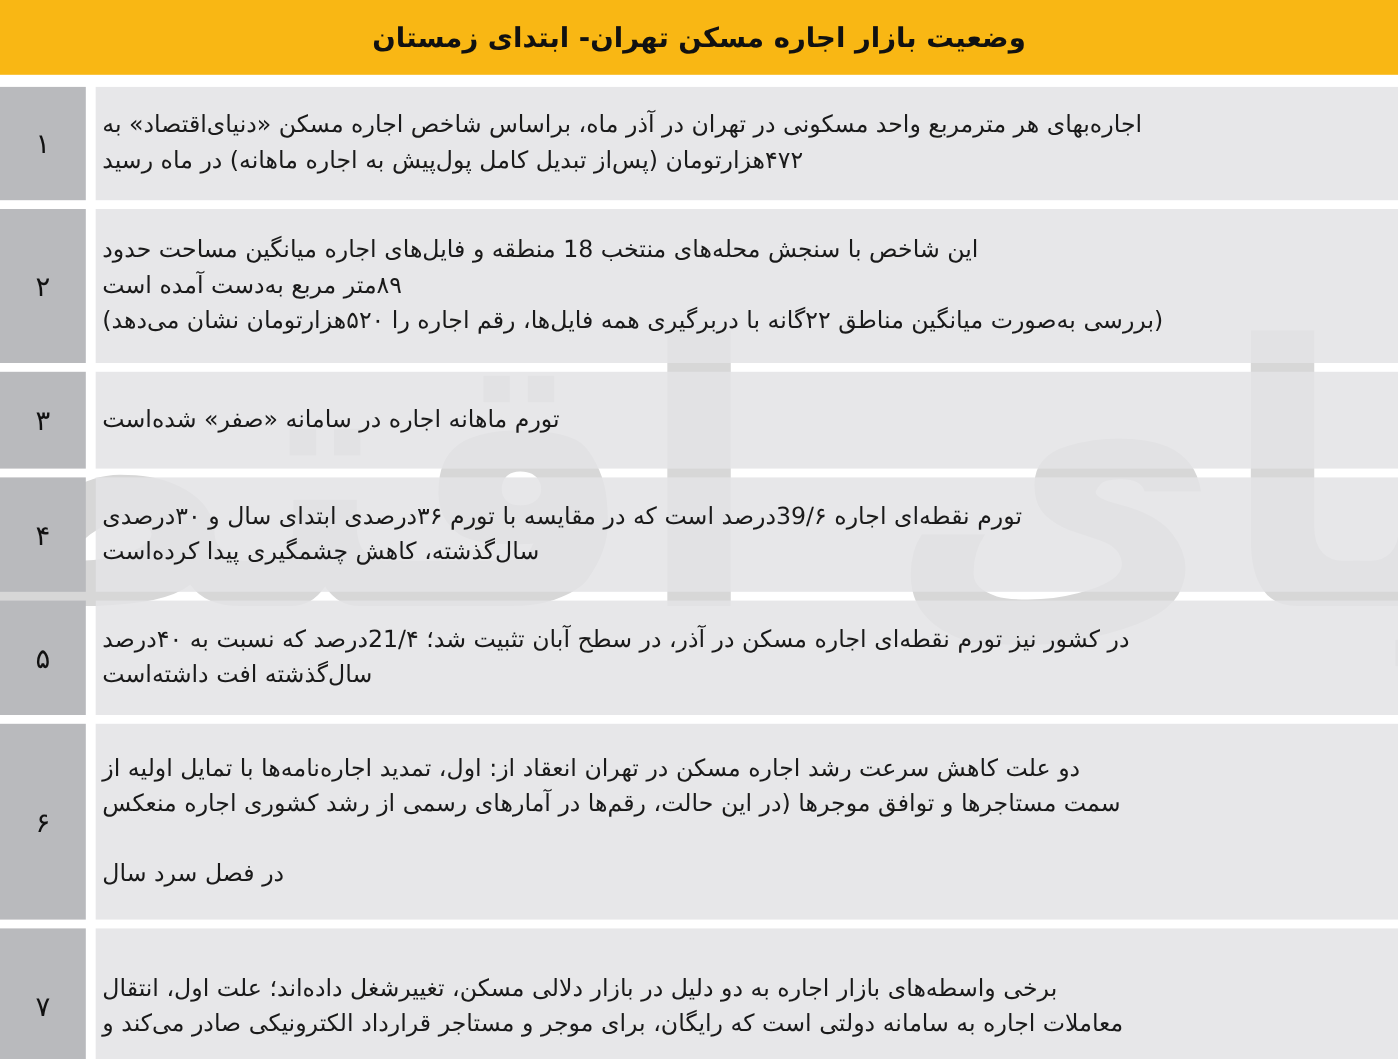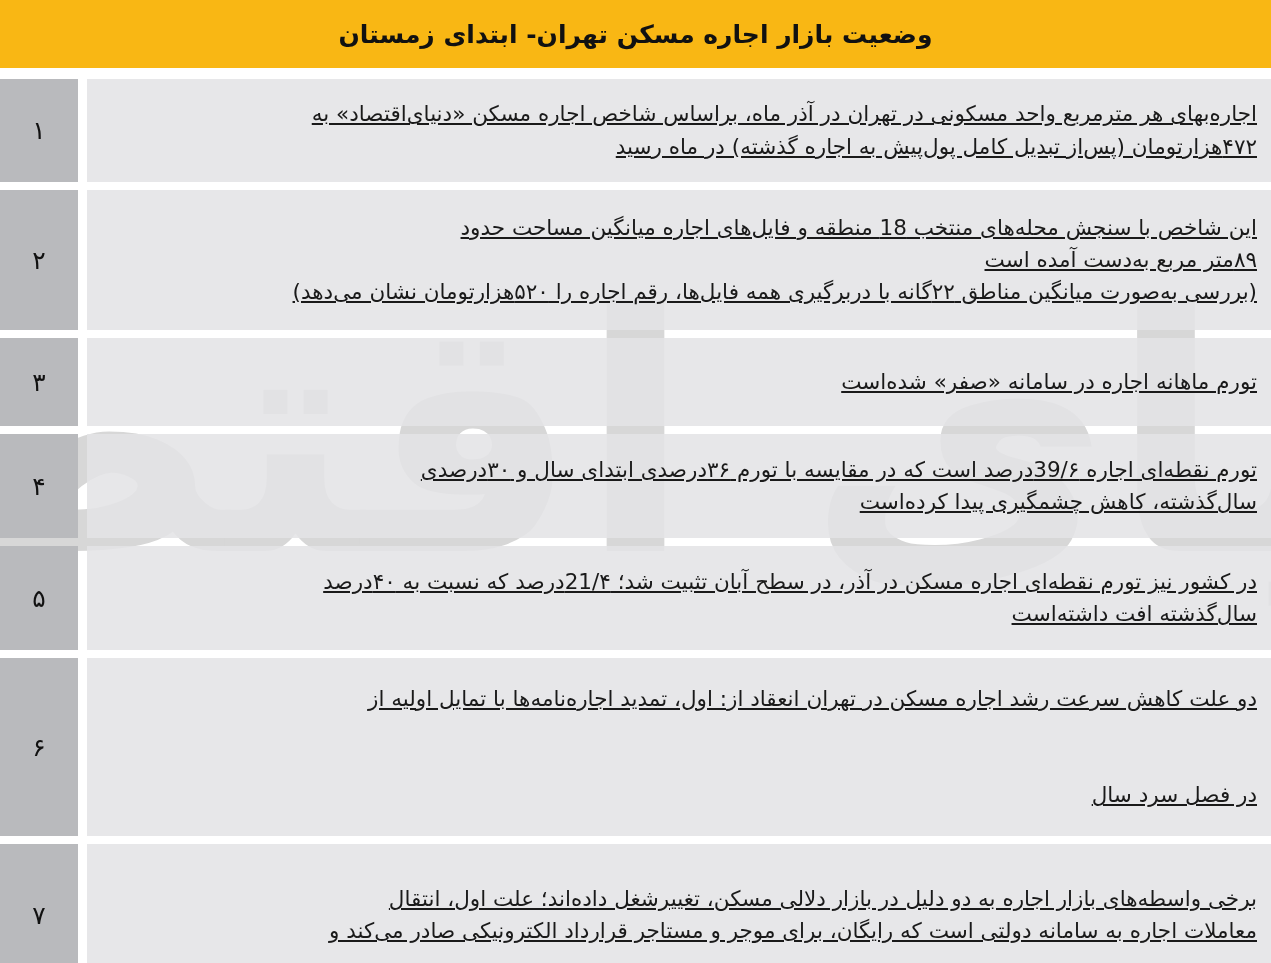--- a/index.html
+++ b/index.html
@@ -91,27 +91,26 @@
     flex: 1 1 auto;
     background: rgba(228, 228, 230, 0.88);
     display: flex;
     align-items: center;
     justify-content: center;
     box-sizing: border-box;
     padding: 6px 14px 6px 6px;
   }
   .row-text {
     direction: rtl;
-    text-align: right;
+    text-align: left;
     color: #1a1a1a;
     font-size: 21.5px;
     line-height: 1.50;
     font-weight: 400;
     width: 100%;
-    text-decoration: underline;
   }
 
   .row-index-cell {
     flex: 0 0 78px;
     margin-right: 9px;
     background: #b9babd;
     display: flex;
     align-items: center;
     justify-content: center;
     box-sizing: border-box;
@@ -144,21 +143,21 @@
   <div id="header-bar">
     <div id="header-title">وضعیت بازار اجاره مسکن تهران- ابتدای زمستان</div>
   </div>
 
   <div id="rows-wrap">
 
     <div class="table-row h-r1">
       <div class="row-text-cell">
         <div class="row-text">
           <span>اجاره‌بهای هر مترمربع واحد مسکونی در تهران در آذر ماه، براساس شاخص اجاره مسکن «دنیای‌اقتصاد» به</span><br>
-          <span>۴۷۲هزارتومان (پس‌از تبدیل کامل پول‌پیش به اجاره گذشته) در ماه رسید</span>
+          <span>۴۷۲هزارتومان (پس‌از تبدیل کامل پول‌پیش به اجاره ماهانه) در ماه رسید</span>
         </div>
       </div>
       <div class="row-index-cell">
         <span class="row-index">۱</span>
       </div>
     </div>
 
     <div class="table-row h-r2">
       <div class="row-text-cell">
         <div class="row-text">
@@ -204,21 +203,21 @@
       </div>
       <div class="row-index-cell">
         <span class="row-index">۵</span>
       </div>
     </div>
 
     <div class="table-row h-r6">
       <div class="row-text-cell">
         <div class="row-text">
           <span>دو علت کاهش سرعت رشد اجاره مسکن در تهران انعقاد از: اول، تمدید اجاره‌نامه‌ها با تمایل اولیه از</span><br>
-          <br>
+          <span>سمت مستاجرها و توافق موجرها (در این حالت، رقم‌ها در آمارهای رسمی از رشد کشوری اجاره منعکس</span><br>
           <br>
           <span>در فصل سرد سال</span>
         </div>
       </div>
       <div class="row-index-cell">
         <span class="row-index">۶</span>
       </div>
     </div>
 
     <div class="table-row h-r7">

